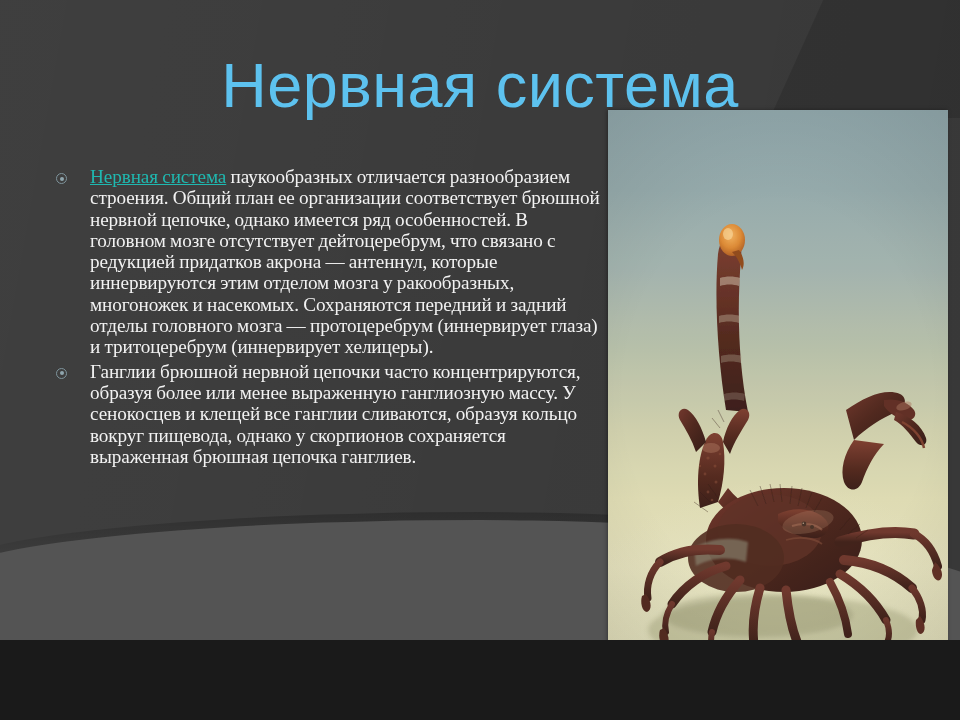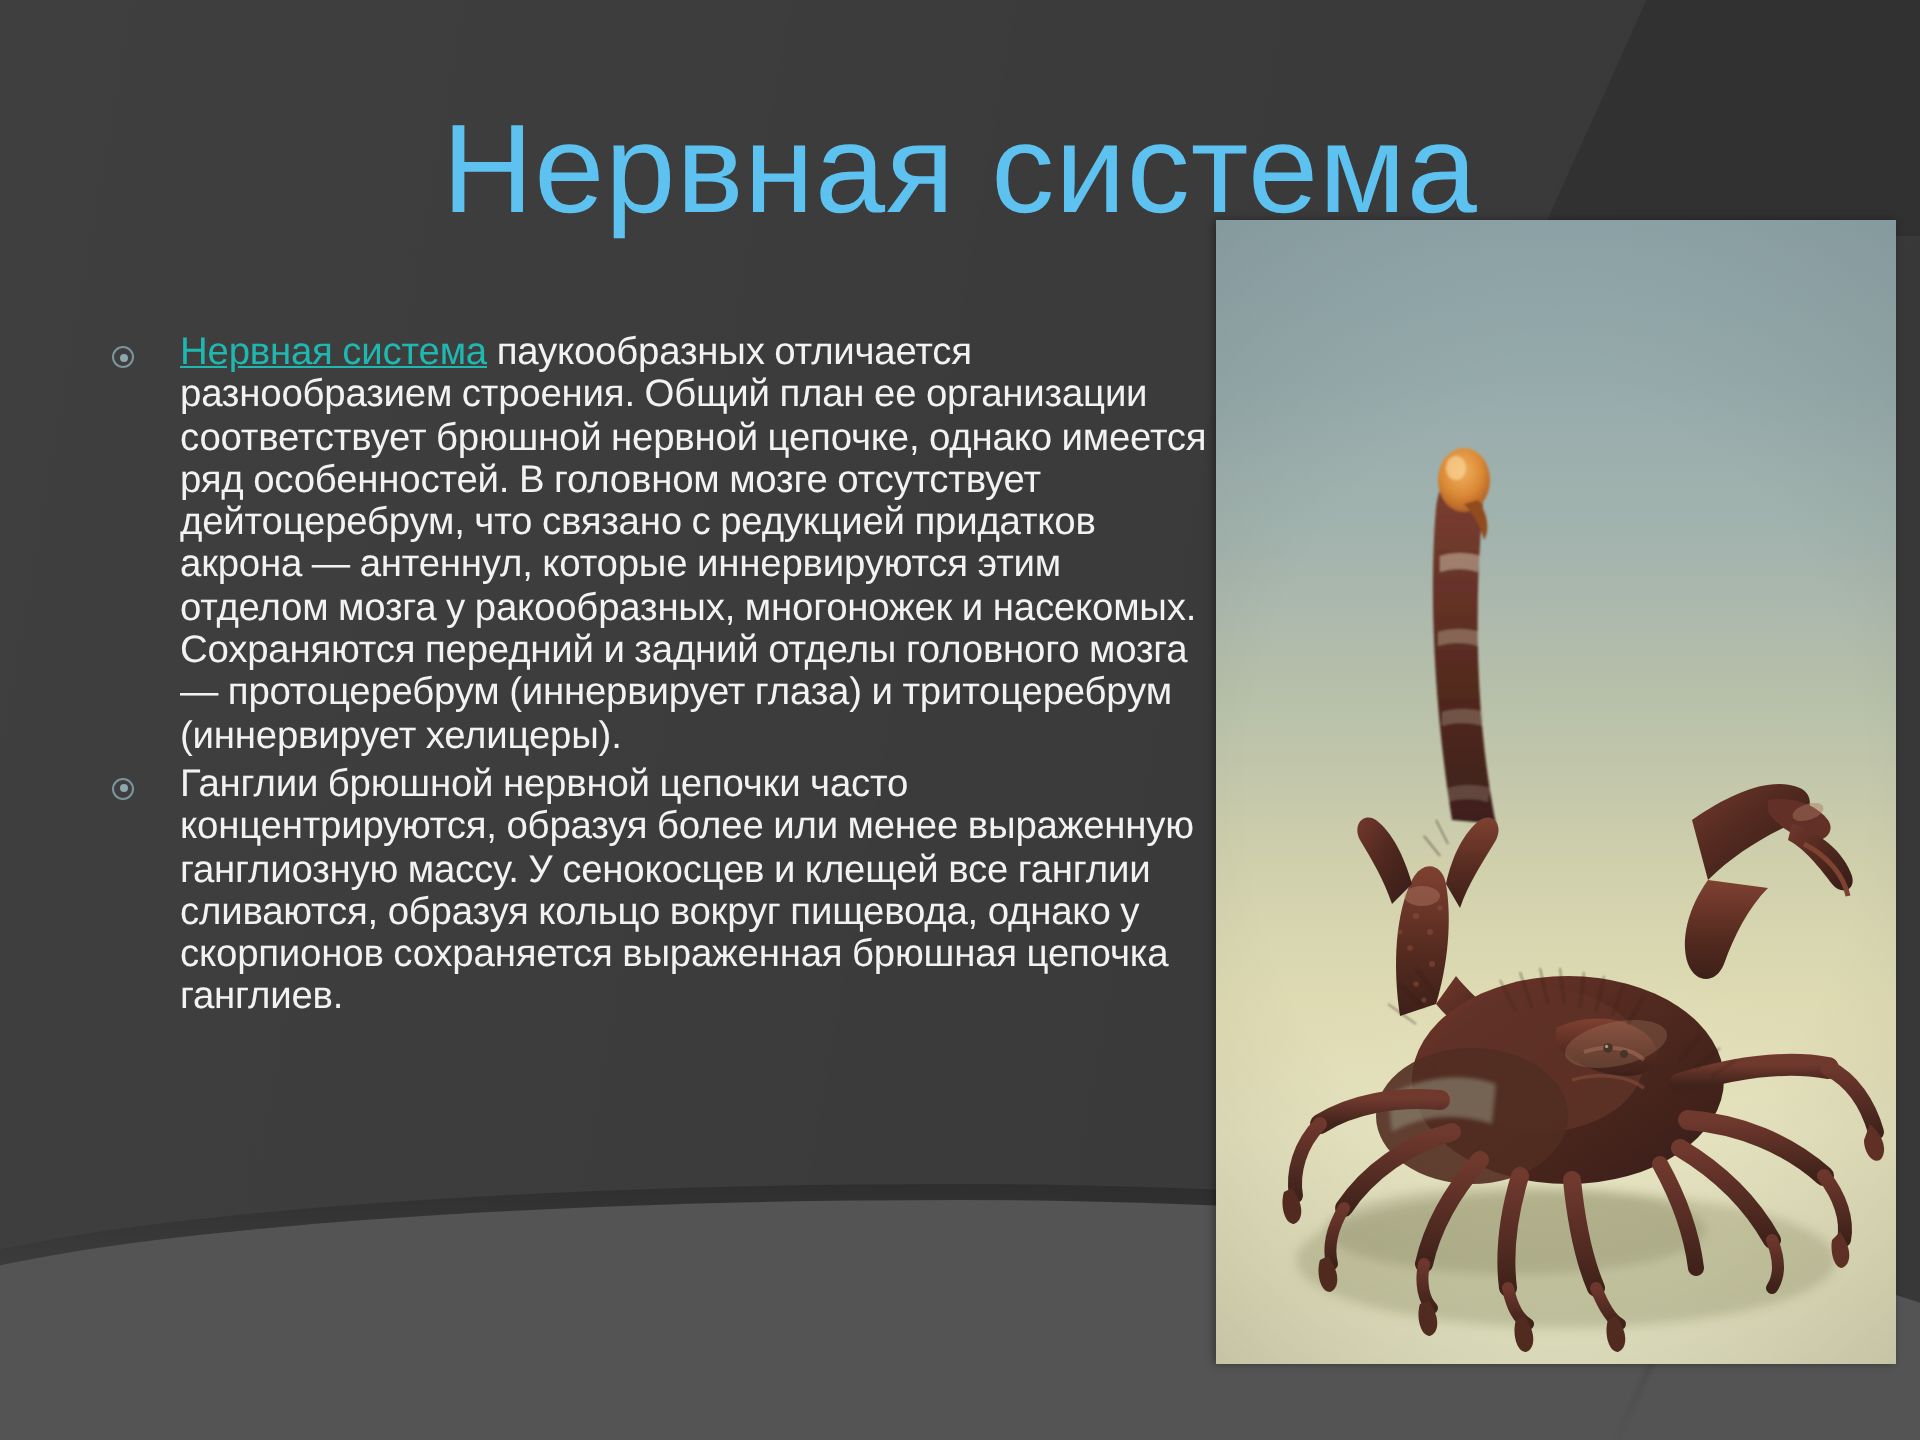--- a/index.html
+++ b/index.html
@@ -4,21 +4,21 @@
 <title>Нервная система</title>
 <style>
   html, body {
     margin: 0;
     padding: 0;
     background: #1a1a1a;
   }
   .slide {
     position: relative;
     width: 960px;
-    height: 720px;
+    height: 640px;
     overflow: hidden;
     background: #3b3b3b;
     font-family: "Liberation Sans", sans-serif;
     -webkit-font-smoothing: antialiased;
   }
 
   
   .bg-base {
     position: absolute;
     inset: 0;
@@ -90,20 +90,21 @@
     color: #5dc2ef;
     white-space: nowrap;
   }
 
   
   .body-col {
     position: absolute;
     left: 56px;
     top: 166px;
     width: 548px;
+    font-family: Liberation Serif, serif;
   }
   .bullet-row {
     display: flex;
     align-items: flex-start;
     margin-bottom: 3px;
   }
   .bullet-marker {
     flex: 0 0 auto;
     width: 34px;
     padding-top: 7px;

